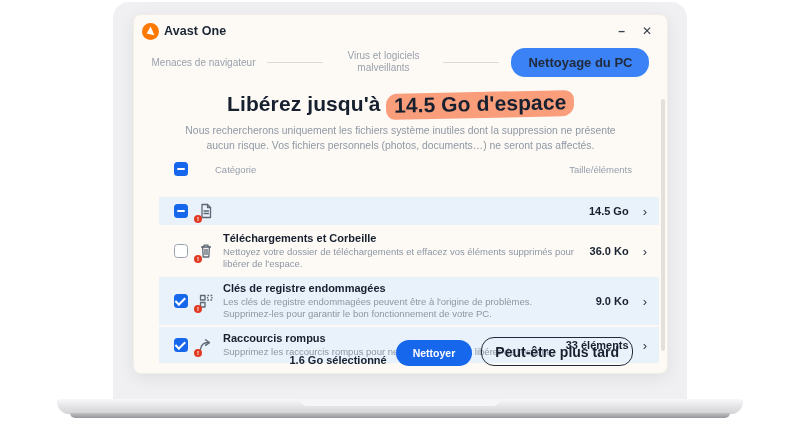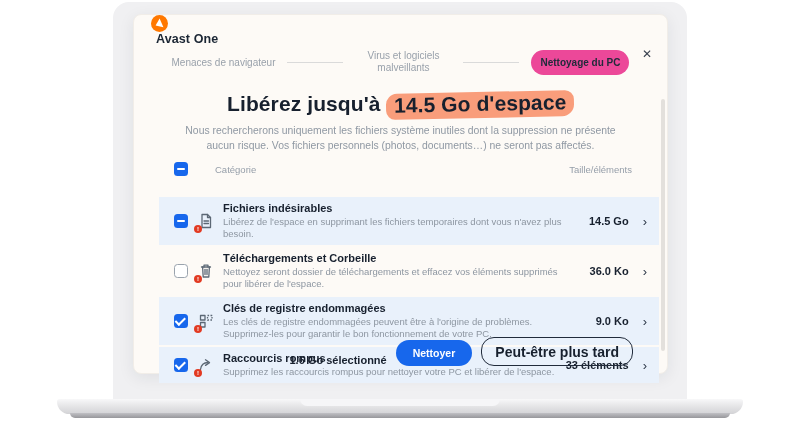--- a/index.html
+++ b/index.html
@@ -18,37 +18,37 @@
   .laptop-bottom { position:absolute; left:70px; top:413px; width:660px; height:5px;
     background:linear-gradient(180deg,#c0c0c4,#97979b); border-radius:0 0 8px 8px; }
 
   
   .app-window { position:absolute; left:133px; top:14px; width:535px; height:360px;
     background:#fdfaf6; border-radius:8px; border:1px solid #f1ede8;
     box-shadow:0 4px 16px rgba(25,35,55,0.08); }
 
   
   .titlebar { position:absolute; left:0; top:0; width:100%; height:32px;
-    display:flex; padding:0 13px 0 17px;flex-direction:column; }
+    display:flex; align-items:center; padding:0 13px 0 8px; }
   .logo { width:17px; height:17px; flex:0 0 auto; }
   .app-title { margin-left:5px; font-size:12.5px; font-weight:bold; color:#1b2634; letter-spacing:.1px; }
   .win-controls { margin-left:auto; display:flex; align-items:center; gap:13px; }
   .win-btn { border:none; background:none; cursor:default; color:#39414f; line-height:1;
     font-family:"Liberation Sans", sans-serif; padding:2px; }
   .min-glyph { font-size:12px; font-weight:bold; }
   .close-glyph { font-size:12px; }
 
   
   .tabs { position:absolute; left:0; top:28px; width:100%; height:38px;
     display:flex; align-items:center; justify-content:center; }
   .tab-label { font-size:10px; color:#99a1ab; text-align:center; }
   .tab-label.two-line { width:96px; line-height:1.25; }
   .tab-line { width:56px; height:1px; background:#dadada; margin:0 12px; }
-  .tab-pill { background:#ec4899; border-radius:14px; padding:7px 9px;
-    font-size:10px; font-weight:bold; color:#212b3b; white-space:nowrap; }
+  .tab-pill { background:#3b82f6; border-radius:14px; padding:7px 17px;
+    font-size:13px; font-weight:bold; color:#212b3b; white-space:nowrap; }
 
   
   .hero-title { position:absolute; left:0; top:77px; width:100%; text-align:center;
     font-size:21px; font-weight:800; color:#17202e; letter-spacing:.1px; }
   .hero-title .hl { display:inline-block; background:#f99d7b; border-radius:11px 9px 12px 9px;
     padding:0 8px 2px 8px; margin-left:5px; transform:rotate(-1.2deg); }
   .hero-sub { position:absolute; left:50%; top:108px; width:452px; transform:translateX(-50%);
     text-align:center; font-size:10.4px; line-height:1.45; color:#8f98a3; }
 
   
@@ -140,43 +140,39 @@
         <span class="cb ind"></span>
         <span class="icon-wrap">
           <svg viewBox="0 0 18 18" fill="none" stroke="#5c6875" stroke-width="1.3" stroke-linejoin="round" stroke-linecap="round">
             <path d="M5 2.5h5.5l3 3v10H5z"></path>
               <path d="M10.5 2.5v3h3"></path>
             <line x1="7" y1="9" x2="11.5" y2="9"></line>
               <line x1="7" y1="11.5" x2="11.5" y2="11.5"></line>
           </svg>
           <span class="badge"></span>
         </span>
-        <span class="texts">
-          <div class="row-title">Fichiers indésirables</div>
-          <div class="row-desc">Libérez de l'espace en supprimant les fichiers temporaires dont vous n'avez plus besoin.</div>
-        </span>
         <span class="size">14.5 Go</span>
         <button class="chev">›</button>
       </div>
 
       <div class="row">
         <span class="cb off"></span>
         <span class="icon-wrap">
           <svg viewBox="0 0 18 18" fill="none" stroke="#5c6875" stroke-width="1.3" stroke-linejoin="round" stroke-linecap="round">
             <path d="M4.5 5h9"></path>
               <path d="M7 5V3.2h4V5"></path>
               <path d="M5.6 5l.6 10h5.6l.6-10"></path>
             <line x1="8" y1="7.5" x2="8" y2="12.5"></line>
               <line x1="10" y1="7.5" x2="10" y2="12.5"></line>
           </svg>
           <span class="badge"></span>
         </span>
         <span class="texts">
           <div class="row-title">Téléchargements et Corbeille</div>
-          <div class="row-desc">Nettoyez seront dossier de téléchargements et effacez vos éléments supprimés pour libérer de l'espace.</div>
+          <div class="row-desc">Nettoyez votre dossier de téléchargements et effacez vos éléments supprimés pour libérer de l'espace.</div>
         </span>
         <span class="size">36.0 Ko</span>
         <button class="chev">›</button>
       </div>
 
       <div class="row blue">
         <span class="cb on"></span>
         <span class="icon-wrap">
           <svg viewBox="0 0 18 18" fill="none" stroke="#5c6875" stroke-width="1.3" stroke-linejoin="round">
             <rect x="3.5" y="3.5" width="4.5" height="4.5"></rect>

